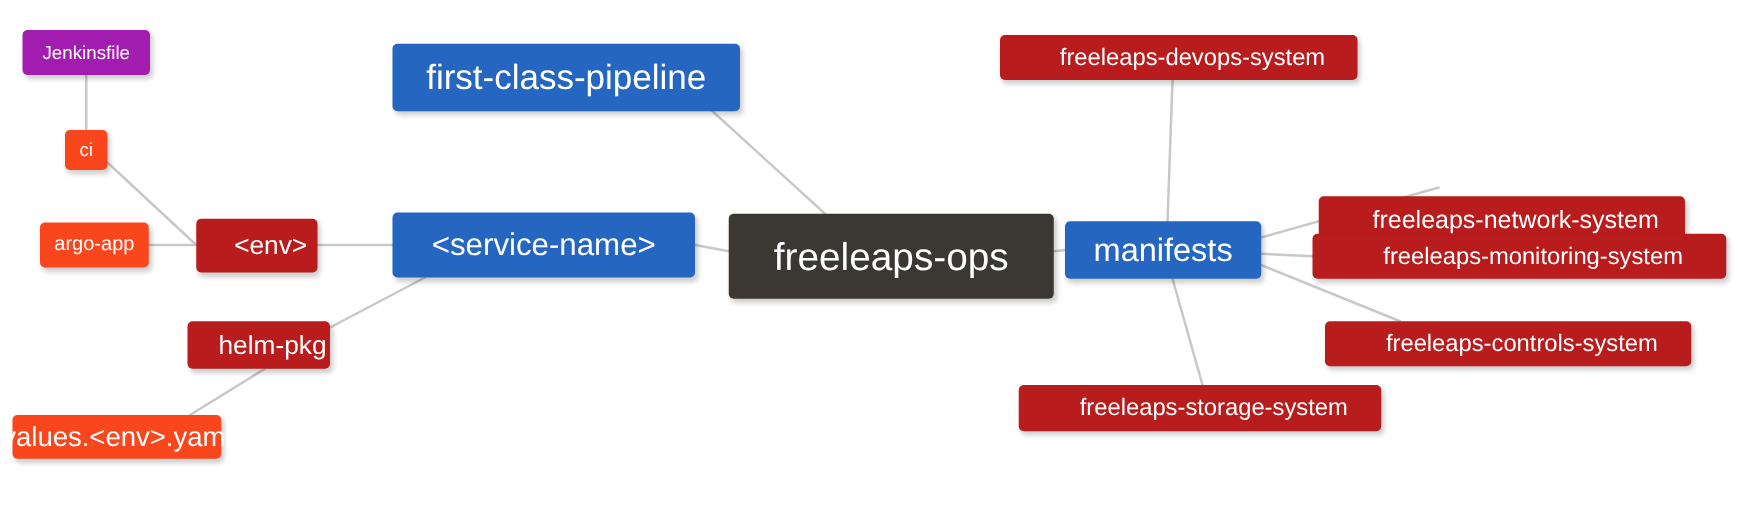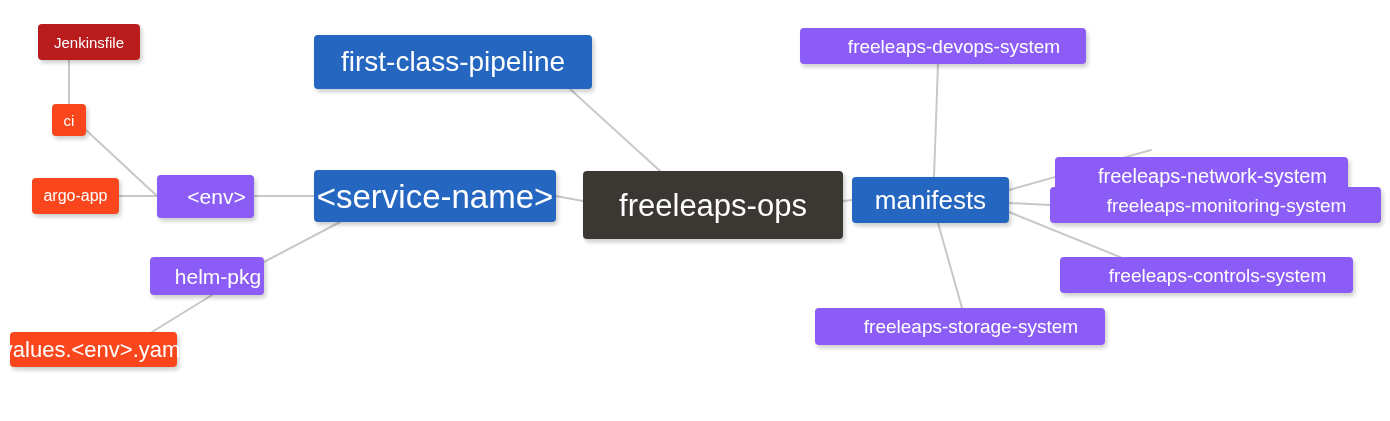--- a/index.html
+++ b/index.html
@@ -35,22 +35,22 @@
     border-radius: 4px;
     color: #ffffff;
     white-space: nowrap;
     line-height: 1;
     box-shadow: 2px 3px 4px rgba(0,0,0,0.20);
     text-align: center;
     padding: 0 10px;
   }
   .n-root   { background: #3b3733; }
   .n-blue   { background: #2566c0; }
-  .n-green  { background: #8b5cf6; padding-left: 32px; }
-  .n-orange { background: #b91c1c; margin-left: 20px; }
+  .n-green  { background: #b91c1c; padding-left: 32px; }
+  .n-orange { background: #a21caf; }
   .n-red    { background: #f9461c; }
 </style>
 </head>
 <body>
 
 <div id="canvas">
   <svg id="edge-layer" viewBox="0 0 1390 421">
       <line x1="69" y1="60" x2="69" y2="104" stroke="#c8c8c8" stroke-width="2" stroke-linecap="round"></line>
       <line x1="86" y1="130" x2="157" y2="196" stroke="#c8c8c8" stroke-width="2" stroke-linecap="round"></line>
       <line x1="119" y1="196" x2="157" y2="196" stroke="#c8c8c8" stroke-width="2" stroke-linecap="round"></line>
@@ -81,21 +81,21 @@
       </div>
       <div class="node n-green" style="left: 150px; top: 257px; width: 114px; height: 38px; font-size: 21px;">
         <span>helm-pkg</span>
       </div>
       <div class="node n-red" style="left: 10px; top: 332px; width: 167px; height: 35px; font-size: 22px;">
         <span>values.&lt;env&gt;.yaml</span>
       </div>
       <div class="node n-blue" style="left: 314px; top: 35px; width: 278px; height: 54px; font-size: 28px;">
         <span>first-class-pipeline</span>
       </div>
-      <div class="node n-blue" style="left: 314px; top: 170px; width: 242px; height: 52px; font-size: 33px;">
+      <div class="node n-blue" style="left: 314px; top: 170px; width: 242px; height: 52px; font-size: 25px;">
         <span>&lt;service-name&gt;</span>
       </div>
       <div class="node n-root" style="left: 583px; top: 171px; width: 260px; height: 68px; font-size: 31px; justify-content: center;">
         <span>freeleaps-ops</span>
       </div>
       <div class="node n-blue" style="left: 852px; top: 177px; width: 157px; height: 46px; font-size: 26px;">
         <span>manifests</span>
       </div>
       <div class="node n-green" style="left: 800px; top: 28px; width: 286px; height: 36px; font-size: 19px;">
         <span>freeleaps-devops-system</span>

